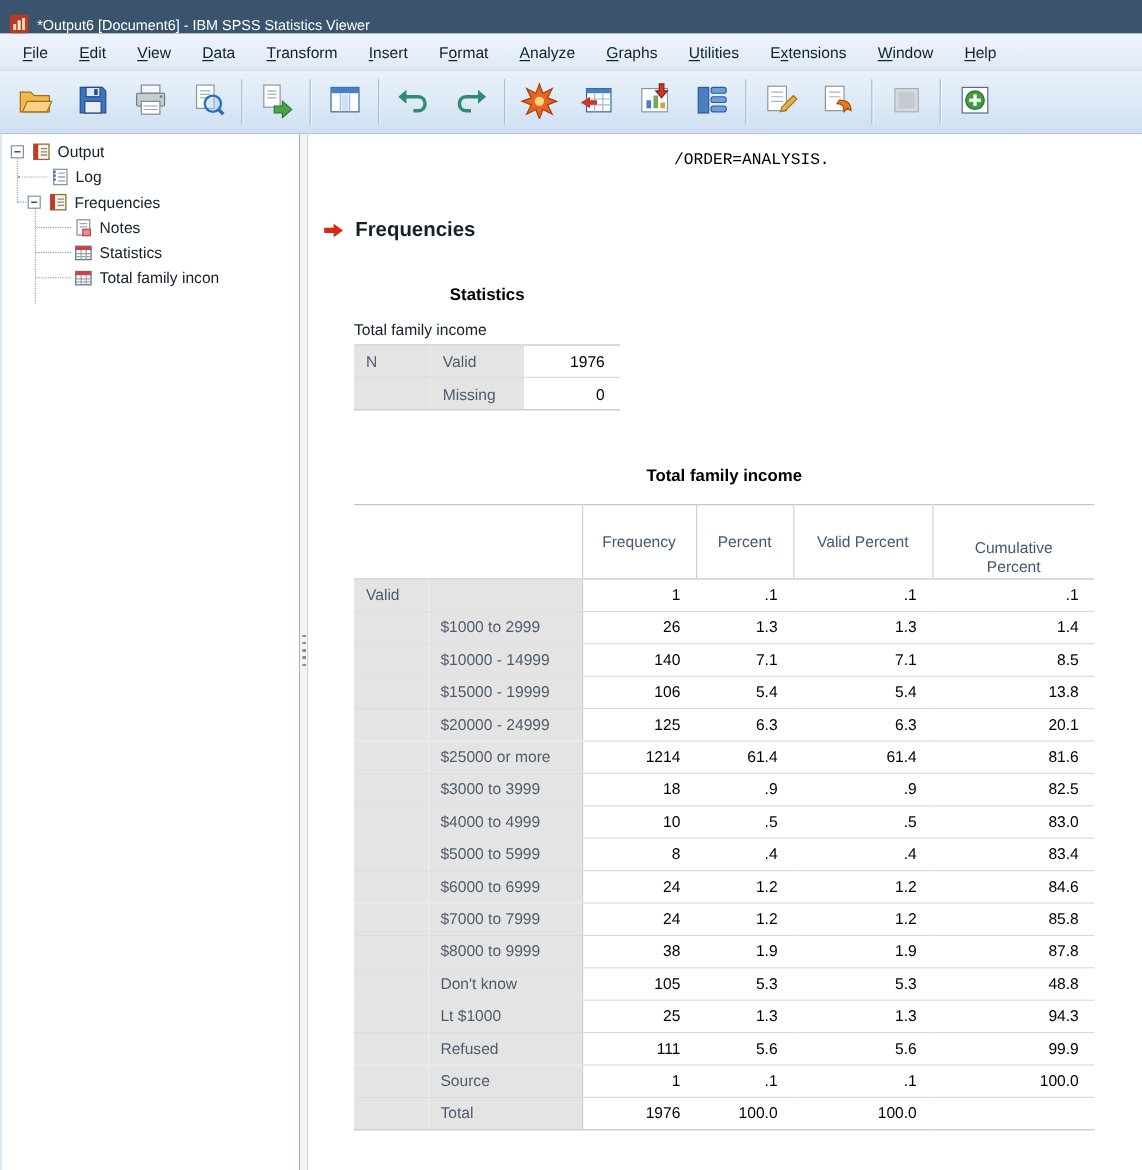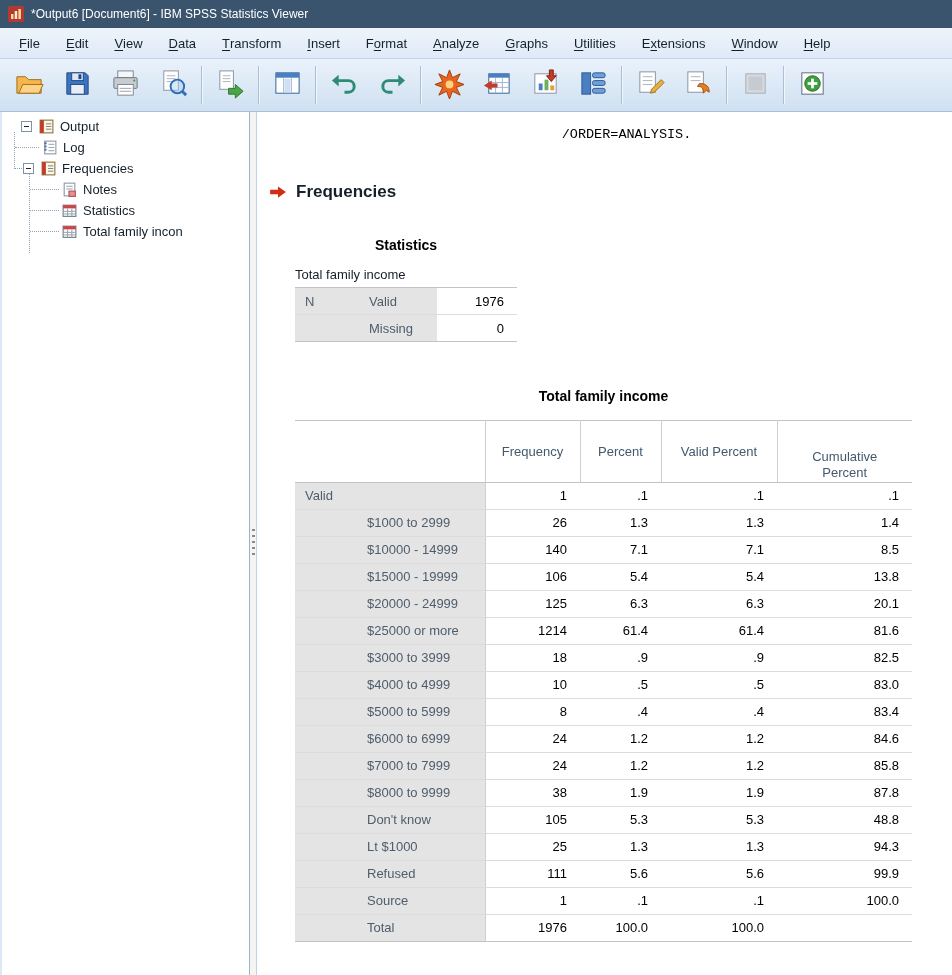--- a/index.html
+++ b/index.html
@@ -1,20 +1,20 @@
 <!DOCTYPE html>
 <html><head>
 <meta charset="utf-8">
 <style>
   * { box-sizing: border-box; margin: 0; padding: 0; }
   html,body { width: 952px; height: 975px; overflow: hidden; }
   body { font-family: "Liberation Sans", sans-serif; background: #fff; font-size: 13px; color:#111; }
 
   
-  .titlebar { height: 28px; background:#3a546e; color:#fff; display:flex; align-items:center;
+  .titlebar { height: 28px; background:#3a546e; color:#fff; display:flex; align-items:flex-end;
               padding:0 8px; gap:7px; font-size:12px; }
   .titlebar .app-ic { width:16px; height:16px; flex:0 0 auto; }
 
   
   .menubar { height:31px; background:linear-gradient(#eef4fb,#dfeaf7); border-bottom:1px solid #c2d4e6;
              display:flex; align-items:stretch; padding-left:6px; }
   .menu-item { display:flex; align-items:center; padding:0 13px; cursor:default; color:#15202b; }
   .menu-item .accel { text-decoration:underline; text-underline-offset:2px; }
 
   
@@ -30,21 +30,21 @@
   .tree-pane { width:247px; background:#fff; overflow:hidden; position:relative; }
   .splitter { width:8px; background:#f4f4f4; border-left:1px solid #9fb2c4; border-right:1px solid #c3d2e0;
               display:flex; align-items:center; justify-content:center; cursor:col-resize; }
   .splitter .grip { width:3px; height:30px;
      background:repeating-linear-gradient(#8a8a8a 0 2px, transparent 2px 6px); }
   .content { flex:1; background:#fff; overflow:hidden; padding-left:12px; }
 
   
   .tree { position:relative; padding-top:4px; }
   .tree-row { height:21px; display:flex; align-items:center; position:relative; white-space:nowrap; }
-  .r-output { padding-left:19px; }
+  .r-output { padding-left:7px; }
   .r-log    { padding-left:39px; }
   .r-freq   { padding-left:21px; }
   .r-title  { padding-left:42px; }
   .r-child  { padding-left:59px;align-items:center; }
   .expander { width:11px; height:11px; background:#fff; border:1px solid #7f93a8; margin-right:6px;
               position:relative; z-index:2; flex:0 0 auto; }
   .expander::after { content:""; position:absolute; left:2px; top:4px; width:5px; height:1px; background:#222; }
   .ticon { width:17px; height:17px; margin-right:5px; flex:0 0 auto; position:relative; z-index:2; }
   .ticon svg { width:17px; height:17px; display:block; }
   .cur-arrow-sm { width:15px; height:12px; margin-right:2px; flex:0 0 auto; z-index:2; }

